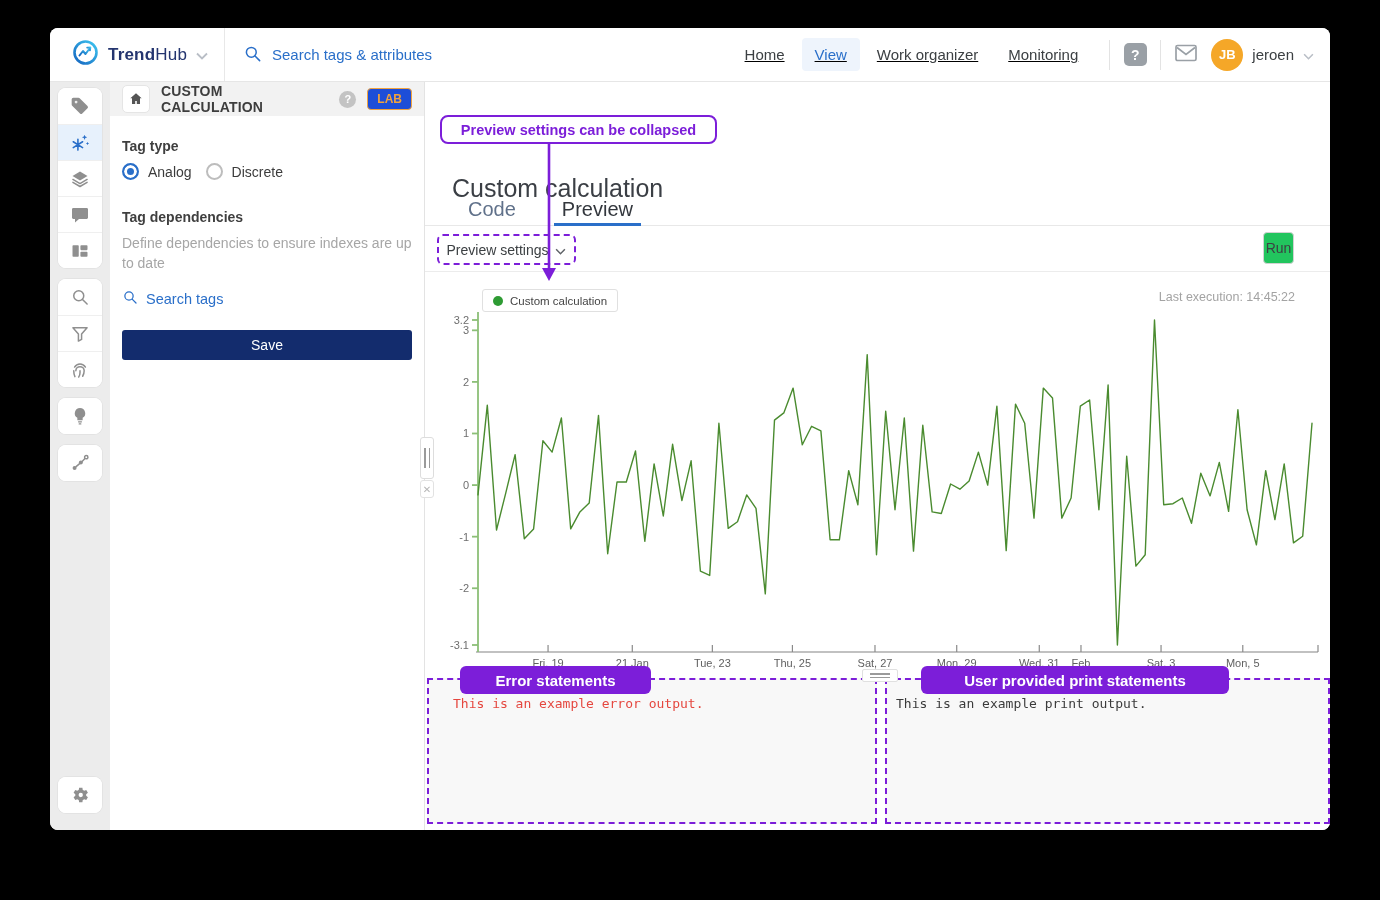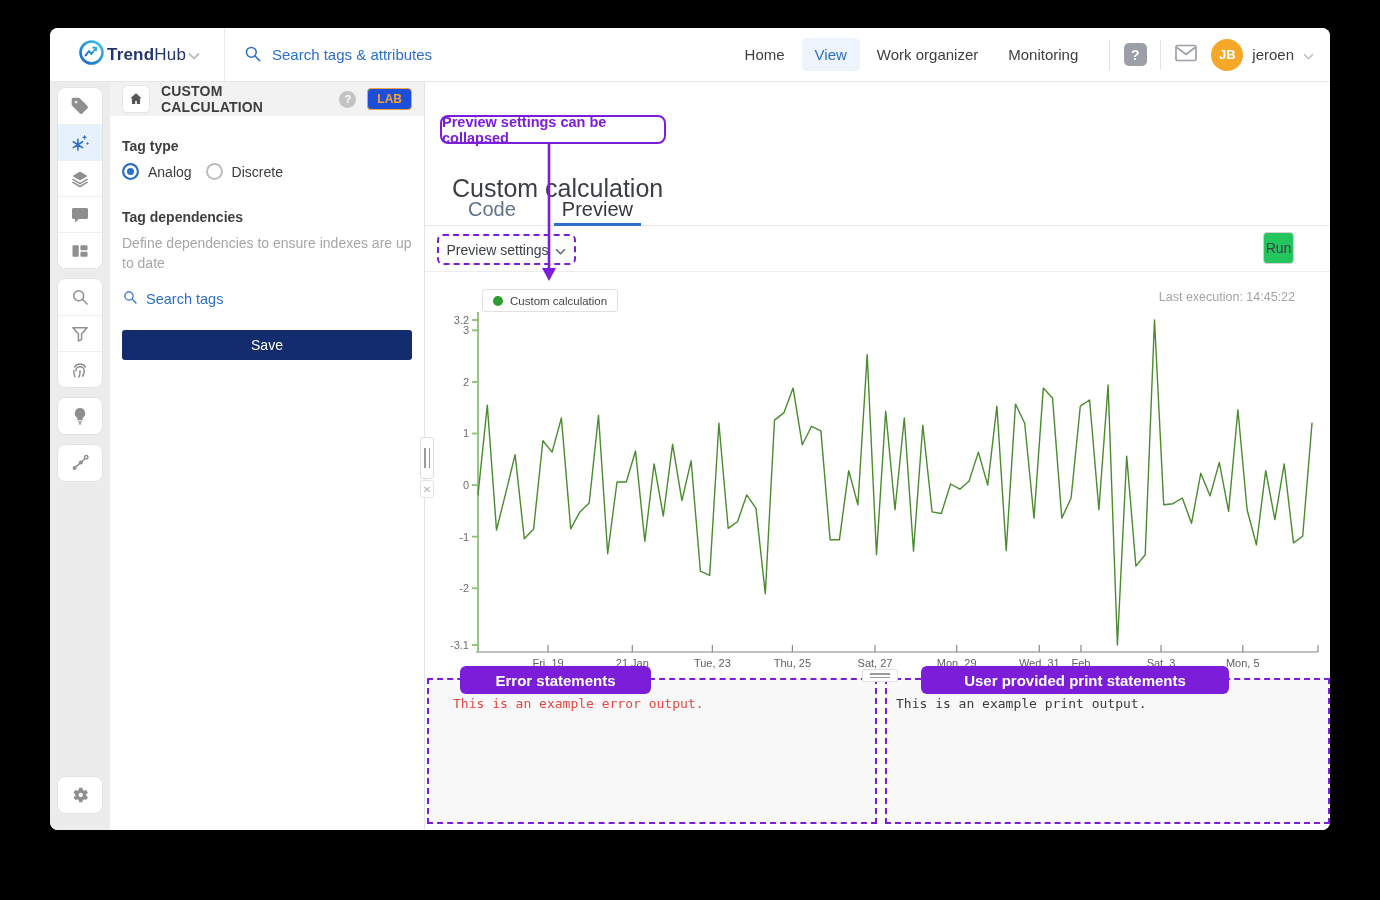--- a/index.html
+++ b/index.html
@@ -6,26 +6,26 @@
     --accent:#2a6fc9; --navy:#24356f; --purple:#7c1ed9; --save:#132c6d;
     --orange:#f0a23e; --avatar:#f5a728; --red:#e5473f; --green:#4a8b2f;
   }
   *{margin:0;padding:0;box-sizing:border-box;}
   html,body{width:1380px;height:900px;background:#000;font-family:"Liberation Sans","DejaVu Sans",sans-serif;}
   .stage{position:relative;width:1380px;height:900px;background:#000;border-radius:28px;overflow:hidden;}
   .window{position:absolute;left:50px;top:28px;width:1280px;height:802px;background:#fff;border-radius:8px;overflow:hidden;}
 
   
   .navbar{position:relative;height:54px;border-bottom:1px solid #e6e6e6;display:flex;align-items:center;background:#fff;}
-  .logo-block{width:175px;height:100%;display:flex;align-items:center;gap:2px;padding:0 28px;border-right:1px solid #e8e8e8;}
+  .logo-block{width:175px;height:100%;display:flex;align-items:center;gap:9px;padding:0 22px;border-right:1px solid #e8e8e8;}
   .brand{font-size:17px;color:var(--navy);letter-spacing:.2px;white-space:nowrap;}
   .brand b{font-weight:700;} .brand span{font-weight:400;}
   .logo-chevron{margin-left:auto;color:#b9bec6;}
   .global-search{display:flex;align-items:center;gap:10px;padding:0 18px;color:var(--accent);font-size:15px;cursor:pointer;flex:1;}
-  .nav-items{display:flex;align-items:center;gap:4px;margin-right:10px;}
+  .nav-items{display:flex;align-items:center;gap:4px;margin-right:10px;text-decoration:underline;}
   .nav-item{font-size:15px;color:#3c4043;padding:8px 13px;border-radius:4px;cursor:pointer;white-space:nowrap;}
   .nav-item.active{color:var(--accent);background:#eef4fc;}
   .nav-sep{width:1px;height:30px;background:#e3e3e3;margin:0 8px;}
   .icon-btn{width:34px;height:34px;display:flex;align-items:center;justify-content:center;cursor:pointer;}
   .help-badge{width:23px;height:23px;border-radius:5px;background:#9aa0a6;color:#fff;font-weight:700;font-size:14px;display:flex;align-items:center;justify-content:center;}
   .user-chip{display:flex;align-items:center;gap:9px;padding:0 16px 0 8px;cursor:pointer;}
   .avatar{width:32px;height:32px;border-radius:50%;background:var(--avatar);color:#fff;font-size:13px;font-weight:700;display:flex;align-items:center;justify-content:center;}
   .username{font-size:15px;color:#3c4043;}
 
   
@@ -62,21 +62,21 @@
   .save-btn{width:100%;background:var(--save);color:#fff;border:none;border-radius:3px;height:30px;font-size:14px;font-family:inherit;cursor:pointer;}
 
   
   .v-handle{position:absolute;left:370px;top:355px;width:14px;z-index:5;}
   .v-grip{height:42px;background:#fff;border:1px solid #ddd;border-radius:3px;display:flex;align-items:center;justify-content:center;gap:3px;cursor:col-resize;}
   .v-grip i{display:block;width:1.5px;height:20px;background:#9a9a9a;}
   .v-close{height:18px;margin-top:1px;background:#fff;border:1px solid #e2e2e2;border-radius:3px;display:flex;align-items:center;justify-content:center;color:#b5b5b5;font-size:10px;cursor:pointer;}
 
   
   .main{position:relative;flex:1;background:#fff;}
-  .annotation-box{position:absolute;left:15px;top:33px;width:226px;height:29px;border:2px solid var(--purple);border-radius:8px;background:#fff;color:var(--purple);font-weight:700;font-size:14.5px;display:flex;align-items:center;justify-content:center;z-index:9;}
+  .annotation-box{position:absolute;left:15px;top:33px;width:277px;height:29px;border:2px solid var(--purple);border-radius:8px;background:#fff;color:var(--purple);font-weight:700;font-size:14.5px;display:flex;align-items:center;justify-content:center;z-index:9;}
   .annotation-arrow{position:absolute;left:115px;top:62px;z-index:9;pointer-events:none;}
   .page-title{position:absolute;left:27px;top:92px;font-size:25px;font-weight:400;color:#3b3f45;}
   .tabs{position:absolute;left:0;top:112px;width:100%;height:32px;border-bottom:1px solid #e8e8e8;display:flex;padding-left:35px;gap:30px;}
   .tab{font-size:20px;color:#60718a;padding:4px 8px 10px 8px;cursor:pointer;position:relative;}
   .tab.active{color:#33373d;}
   .tab.active::after{content:"";position:absolute;left:0;right:0;bottom:-1px;height:3px;background:var(--accent);}
   .pv-row-divider{position:absolute;left:0;top:189px;width:100%;height:1px;background:#ececec;}
   .pv-settings{position:absolute;left:12px;top:152px;width:139px;height:31px;border:2px dashed var(--purple);border-radius:6px;display:flex;align-items:center;justify-content:center;gap:7px;font-size:14px;color:#3c4043;cursor:pointer;background:#fff;z-index:8;}
   .run-btn{position:absolute;left:838px;top:150px;width:31px;height:32px;background:#22c55e;border:1px solid #d2d2d2;border-radius:4px;font-size:14px;color:#3c4043;font-family:inherit;cursor:pointer;}
   .legend{position:absolute;left:57px;top:207px;height:23px;background:#fff;border:1px solid #e0e0e0;border-radius:3px;display:flex;align-items:center;gap:7px;padding:0 10px;font-size:11.5px;color:#454545;z-index:3;}

